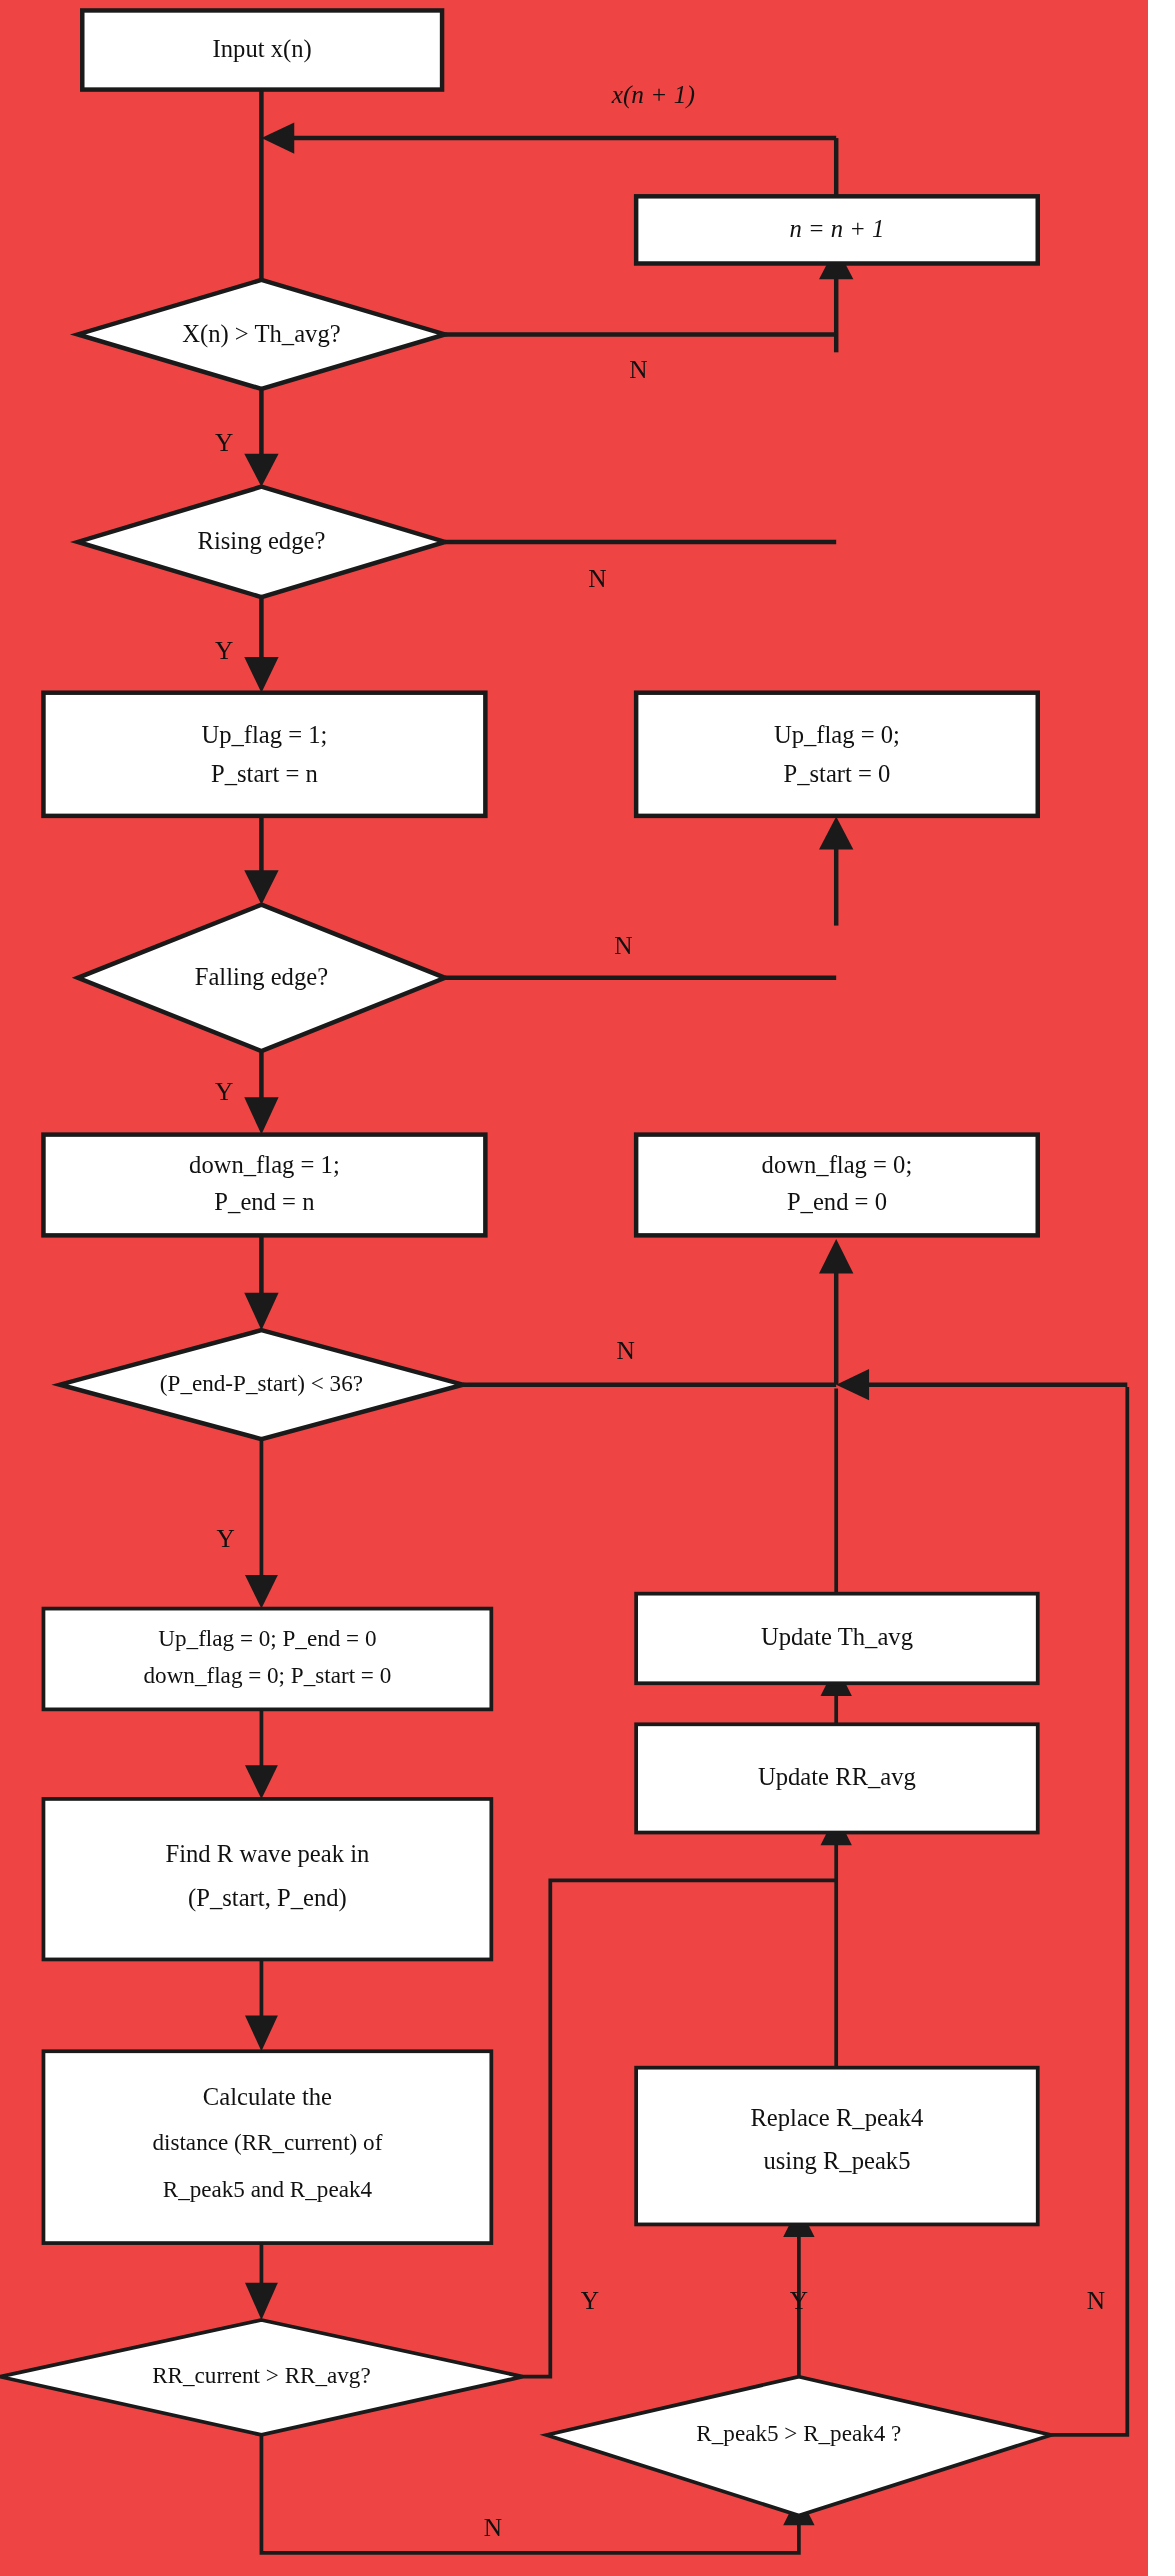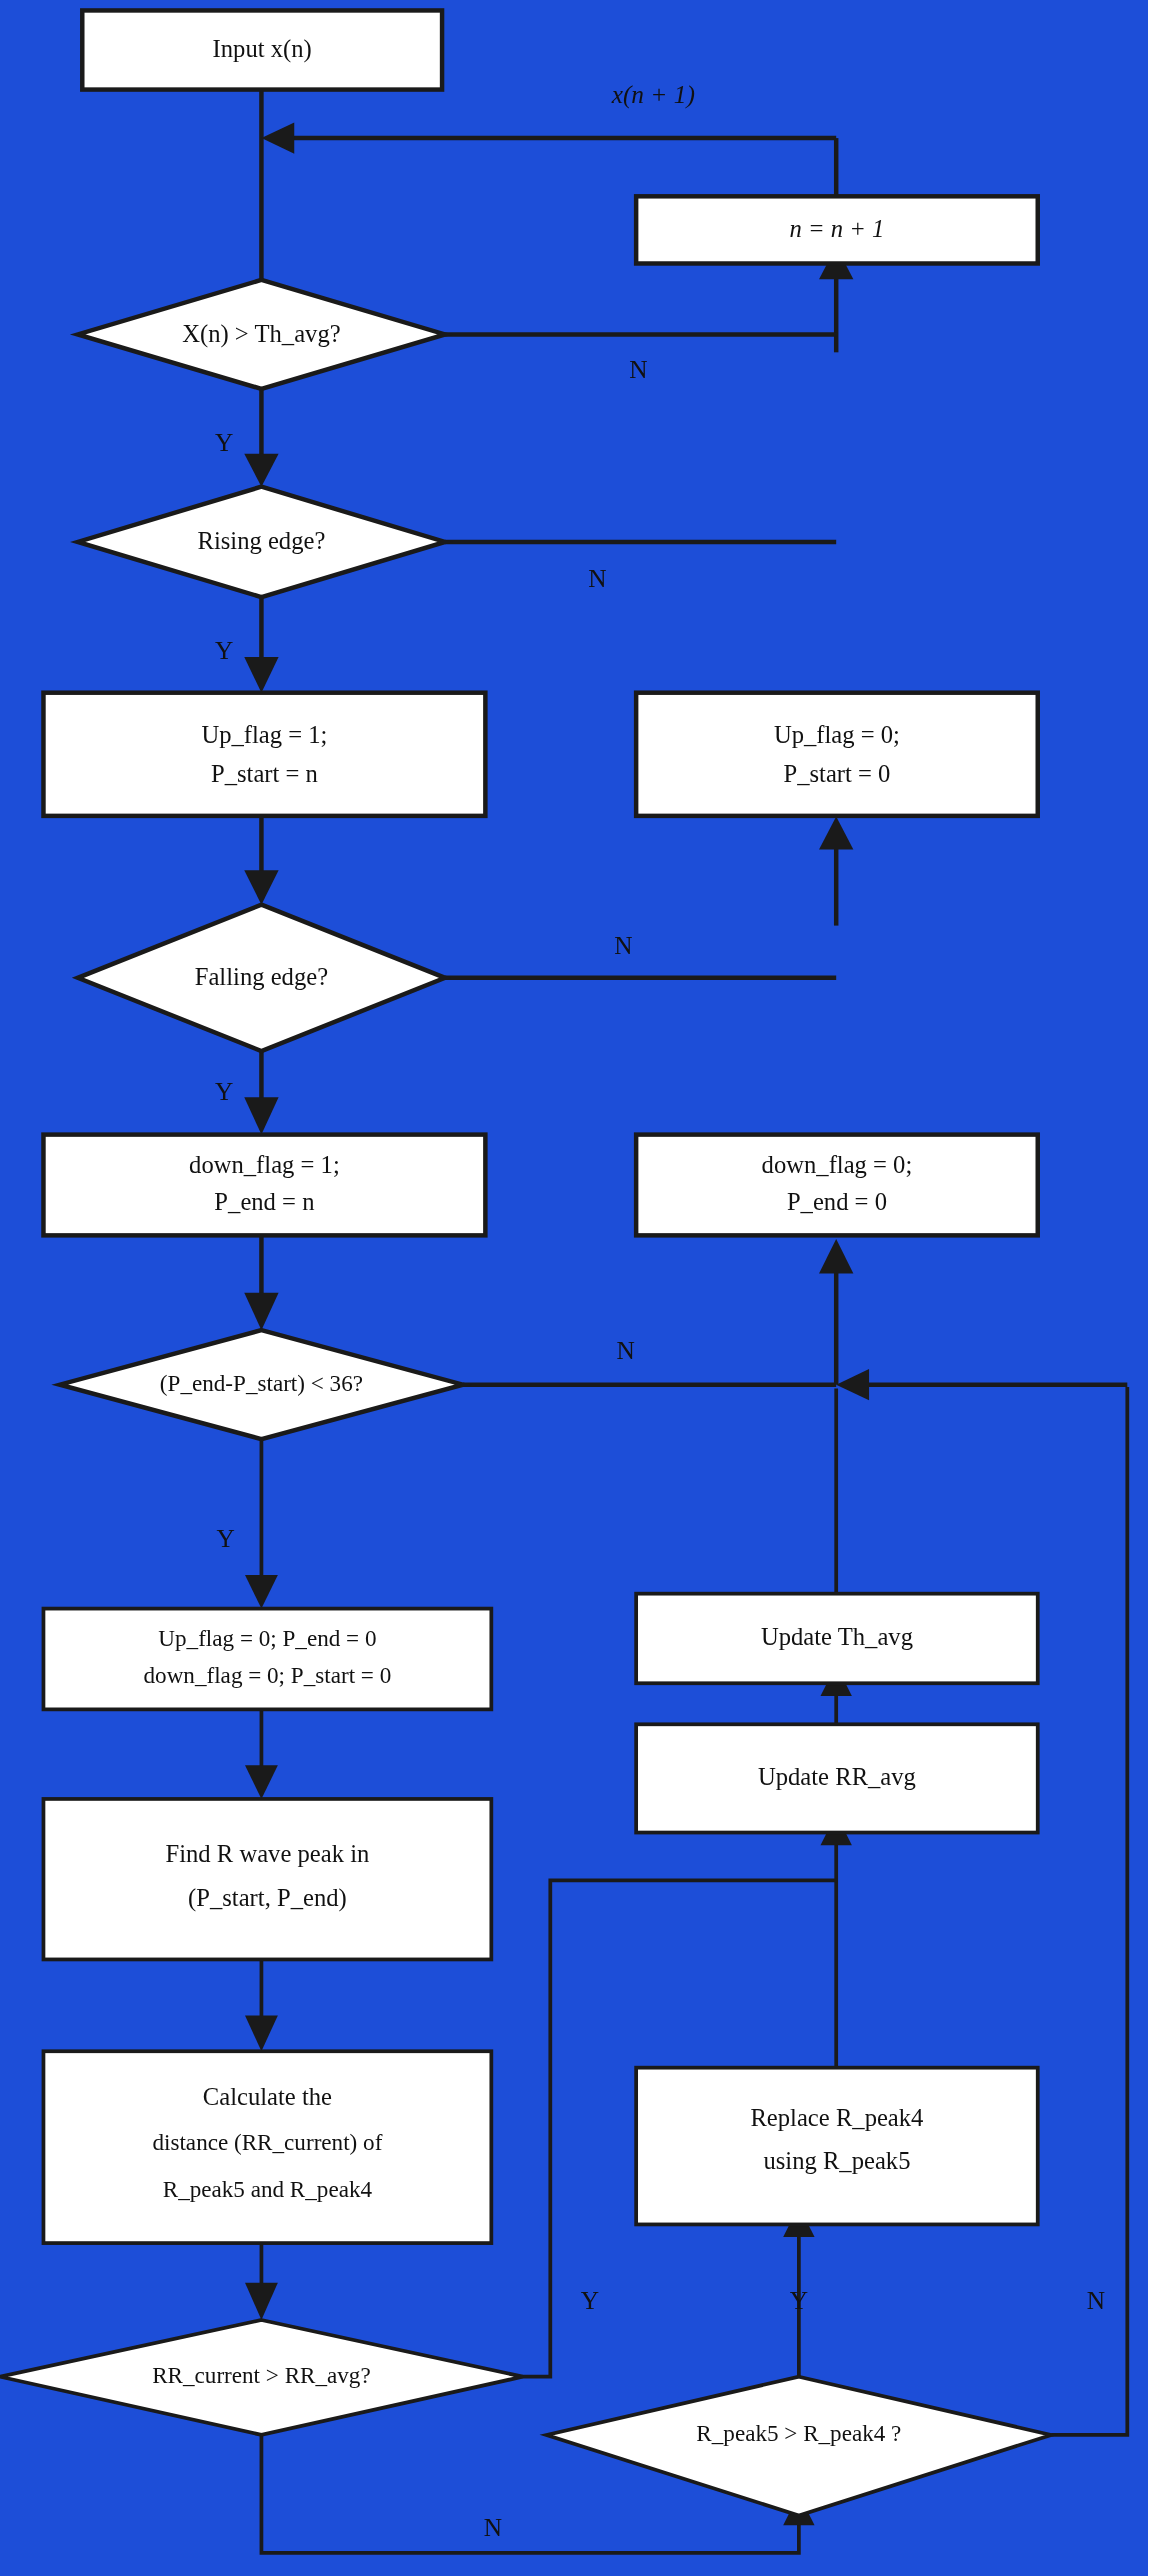--- a/index.html
+++ b/index.html
@@ -4,21 +4,21 @@
 <style>
   html, body {
     margin: 0;
     padding: 0;
     background: #ffffff;
   }
   #chart-root {
     position: relative;
     width: 1148px;
     height: 2576px;
-    background: #1d4ed8;
+    background: #ef4444;
     font-family: "Liberation Serif", "DejaVu Serif", serif;
     overflow: hidden;
   }
   svg#flow {
     position: absolute;
     top: 0;
     left: 0;
     width: 1176px;
     height: 2576px;
   }

